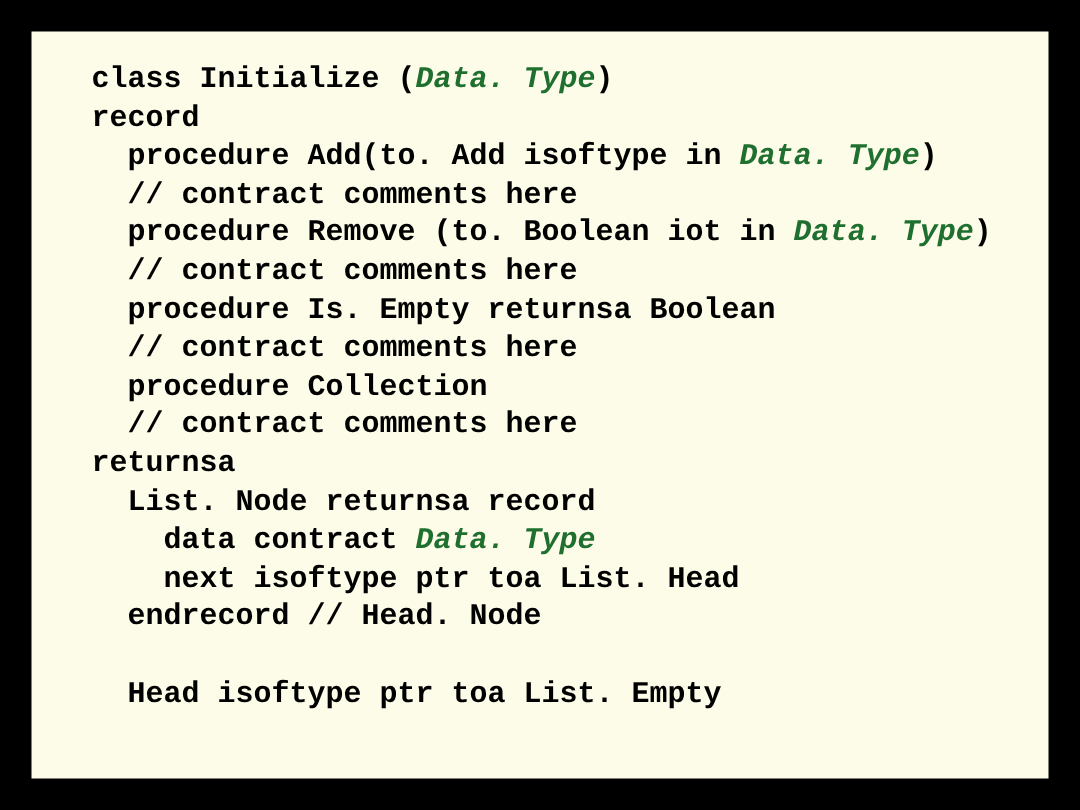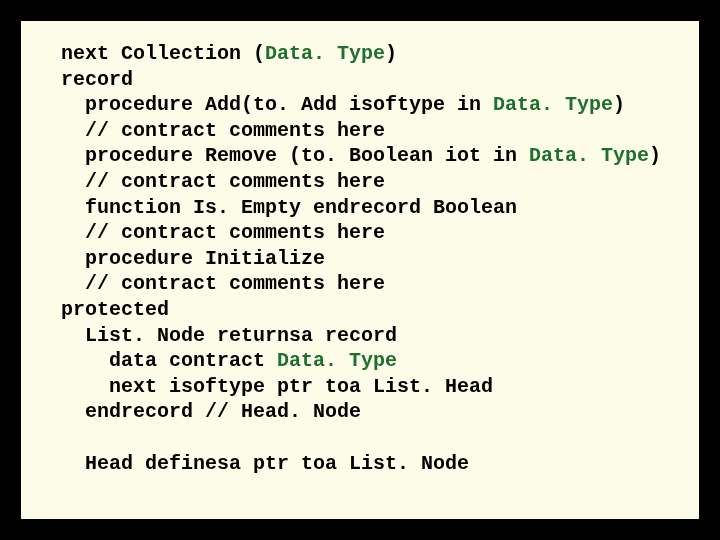--- a/index.html
+++ b/index.html
@@ -30,38 +30,39 @@
     font-family: "Courier New", Courier, monospace;
     font-size: 20px;
     line-height: 1.28;
     color: #000;
     white-space: pre;
     font-weight: bold;
   }
   .kw-type {
     color: #1f6f2f;
     font-weight: bold;
+    font-style: italic;
   }
 </style>
 </head>
 <body>
 
 <div class="outer">
   <div class="panel">
-    <div class="code"><span>next Collection (</span><span class="kw-type">Data. Type</span><span>)</span>
+    <div class="code"><span>class Initialize (</span><span class="kw-type">Data. Type</span><span>)</span>
 <span>record</span>
 <span>  procedure Add(to. Add isoftype in </span><span class="kw-type">Data. Type</span><span>)</span>
 <span>  // contract comments here</span>
 <span>  procedure Remove (to. Boolean iot in </span><span class="kw-type">Data. Type</span><span>)</span>
 <span>  // contract comments here</span>
-<span>  function Is. Empty endrecord Boolean</span>
+<span>  procedure Is. Empty returnsa Boolean</span>
 <span>  // contract comments here</span>
-<span>  procedure Initialize</span>
+<span>  procedure Collection</span>
 <span>  // contract comments here</span>
-<span>protected</span>
+<span>returnsa</span>
 <span>  List. Node returnsa record</span>
 <span>    data contract </span><span class="kw-type">Data. Type</span>
 <span>    next isoftype ptr toa List. Head</span>
 <span>  endrecord // Head. Node</span>
 <span></span>
-<span>  Head definesa ptr toa List. Node</span></div>
+<span>  Head isoftype ptr toa List. Empty</span></div>
   </div>
 </div>
 
 </body></html>

